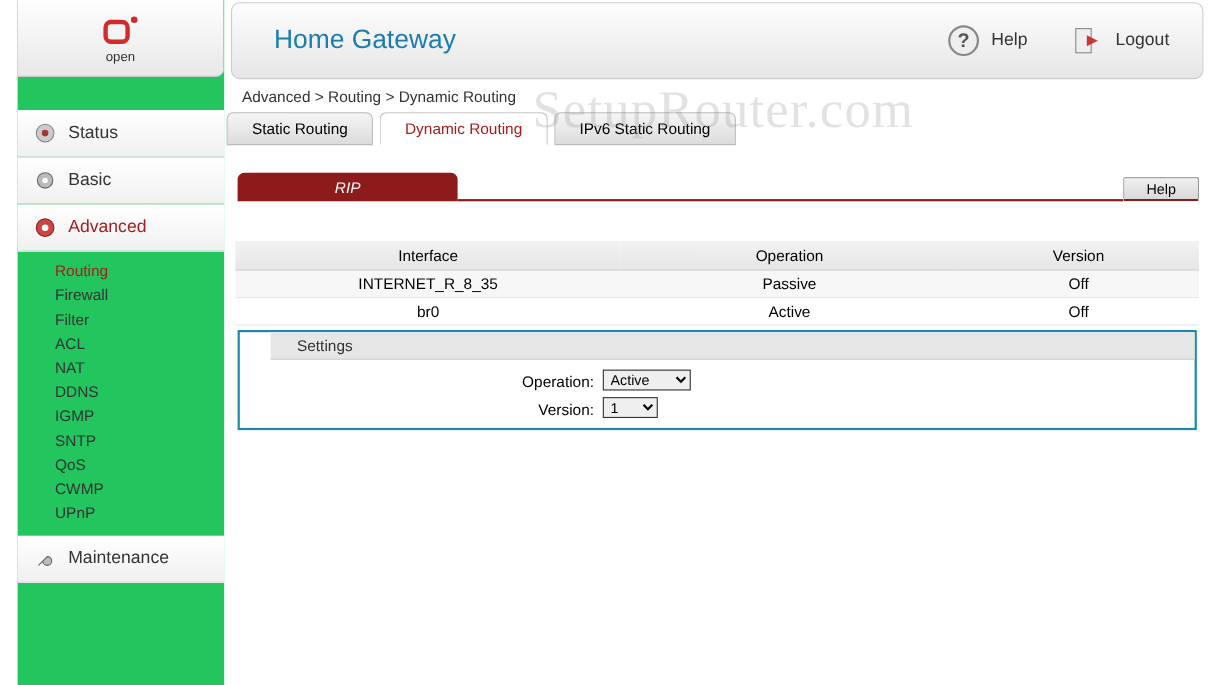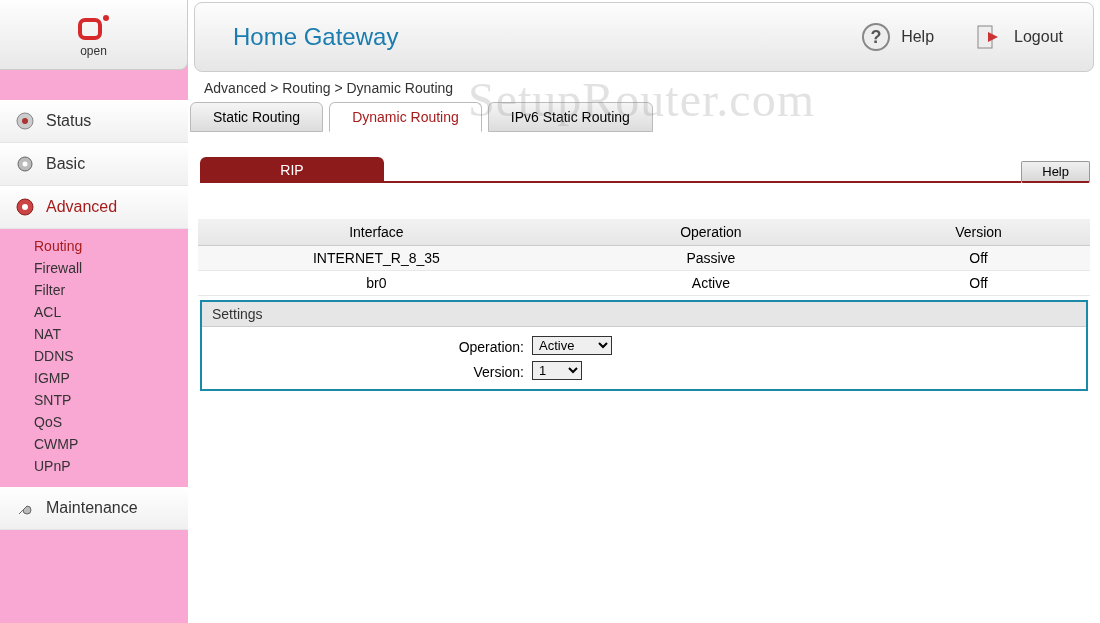--- a/index.html
+++ b/index.html
@@ -1,20 +1,20 @@
 <!DOCTYPE html>
 <html><head>
 <meta charset="utf-8">
 <style>
 * { box-sizing: border-box; margin: 0; padding: 0; }
 body { font-family: Arial, sans-serif; font-size: 14px; background: #fff; width: 1100px; height: 623px; position: relative; }
 
 .container { display: flex; width: 100%; height: 100%; }
 
-.sidebar { width: 188px; background: #f9a8d4; display: flex; flex-direction: column; }
+.sidebar { width: 188px; background: #22c55e; display: flex; flex-direction: column; margin-left: 16px; }
 .logo-area { height: 70px; display: flex; flex-direction: column; align-items: center; justify-content: center; background: linear-gradient(to bottom, #fefefe, #e8e8e8); border-bottom: 1px solid #ccc; border-right: 1px solid #ccc; border-radius: 0 0 8px 0;}
 .logo-svg { width: 40px; height: 30px; }
 .logo-text { font-size: 12px; color: #333; margin-top: 2px; }
 
 .nav-section { margin-top: 30px; }
 .nav-main { display: flex; align-items: center; padding: 10px 14px; cursor: pointer; color: #333; border-bottom: 1px solid #e5e5e5; background: linear-gradient(to bottom, #ffffff, #f0f0f0); }
 .nav-main.active { color: #a61c1c; }
 .nav-main .nav-icon { width: 22px; height: 22px; margin-right: 10px; display: inline-flex; align-items: center; justify-content: center; }
 .nav-main .nav-label { font-size: 16px; }
 
@@ -32,31 +32,31 @@
 .breadcrumb { padding: 8px 10px 6px 10px; font-size: 14px; color: #333; margin-left: 6px;}
 .breadcrumb span { }
 
 .tab-row { display: flex; gap: 6px; margin: 0 2px; }
 .tab { padding: 6px 22px; background: linear-gradient(to bottom, #f5f5f5, #dcdcdc); border: 1px solid #bbb; border-radius: 6px 6px 0 0; font-size: 14px; cursor: pointer;}
 .tab.active { background: #fff; color: #a61c1c; border-bottom: 1px solid #fff; position: relative; z-index: 2;}
 
 .content-area { margin: 0 10px; padding-top: 25px; }
 
 .sub-tab-row { display: flex; align-items: flex-end; }
-.sub-tab { background: #8e1b1b; color: #fff; padding: 5px 0; width: 184px; text-align: center; border-radius: 6px 6px 0 0; font-size: 14px; margin-left: 2px;}
+.sub-tab { background: #8e1b1b; color: #fff; padding: 5px 0; width: 200px; text-align: center; border-radius: 6px 6px 0 0; font-size: 14px; margin-left: 2px; font-style: italic;}
 .sub-tab-spacer { flex: 1; border-bottom: 2px solid #8e1b1b; }
 .help-btn { background: linear-gradient(to bottom,#f0f0f0,#d8d8d8); border: 1px solid #999; padding: 2px 20px; font-size: 13px; border-radius: 2px; cursor: pointer; margin-bottom: 0; border-bottom: 2px solid #8e1b1b;}
 
 .grid-table { width: 100%; border-collapse: collapse; margin-top: 36px; }
 .grid-table th { background: linear-gradient(to bottom,#f2f2f2,#e6e6e6); font-weight: normal; padding: 5px; border-bottom: 1px solid #ccc; font-size: 14px;}
 .grid-table td { text-align: center; padding: 4px; font-size: 14px; border-bottom: 1px solid #e8e8e8; }
 .grid-table tr:nth-child(even) td { background: #f7f7f7; }
 
 .settings-panel { border: 2px solid #1a8aa8; margin: 4px 2px 0 2px; }
-.settings-header { background: #e6e6e6; padding: 4px 10px; font-size: 14px; color: #333; border-bottom: 1px solid #ccc;}
+.settings-header { background: #e6e6e6; padding: 4px 24px; font-size: 14px; color: #333; border-bottom: 1px solid #ccc; margin-left: 28px;}
 .settings-body { padding: 6px 0; }
 .settings-row { display: flex; align-items: flex-end; padding: 3px 0; }
 .settings-label { width: 330px; text-align: right; padding-right: 8px; font-size: 14px;}
 .settings-control { flex: 1; text-align: left; }
 .settings-control select { font-size: 13px; padding: 0 2px; border: 1px solid #333; }
 .settings-footer { background: #e6e6e6; padding: 6px 10px; text-align: right; }
 .submit-btn { padding: 4px 18px; font-size: 14px; background: linear-gradient(to bottom,#fefefe,#e0e0e0); border: 1px solid #888; cursor: pointer; }
 
 .watermark { position: absolute; top: 72px; left: 280px; font-size: 48px; color: rgba(140,140,140,0.25); pointer-events: none; font-family: Georgia, serif; letter-spacing: 1px; z-index: 50;}
 </style>

